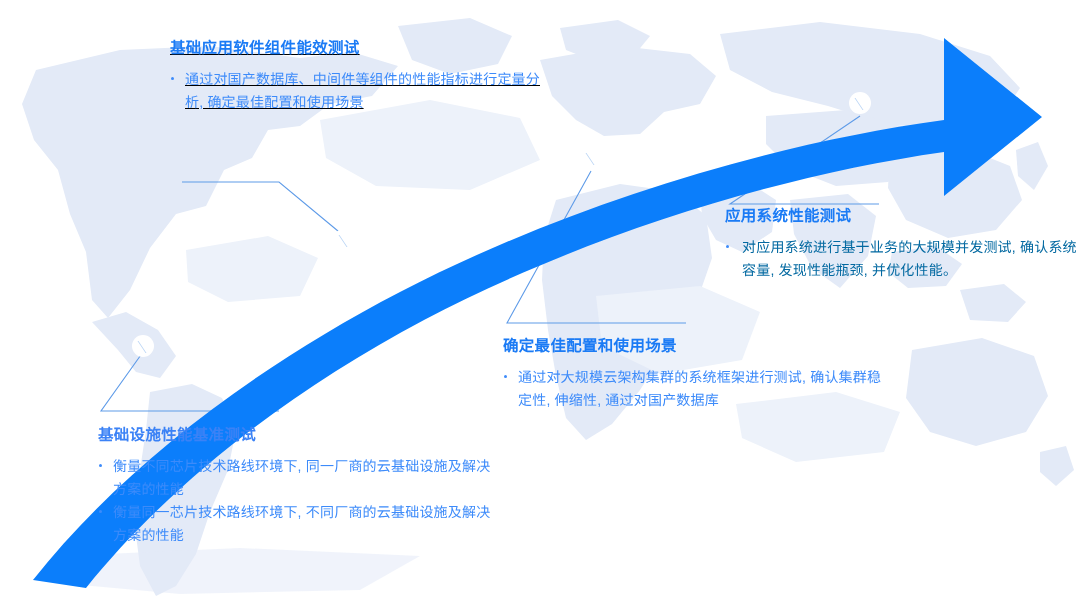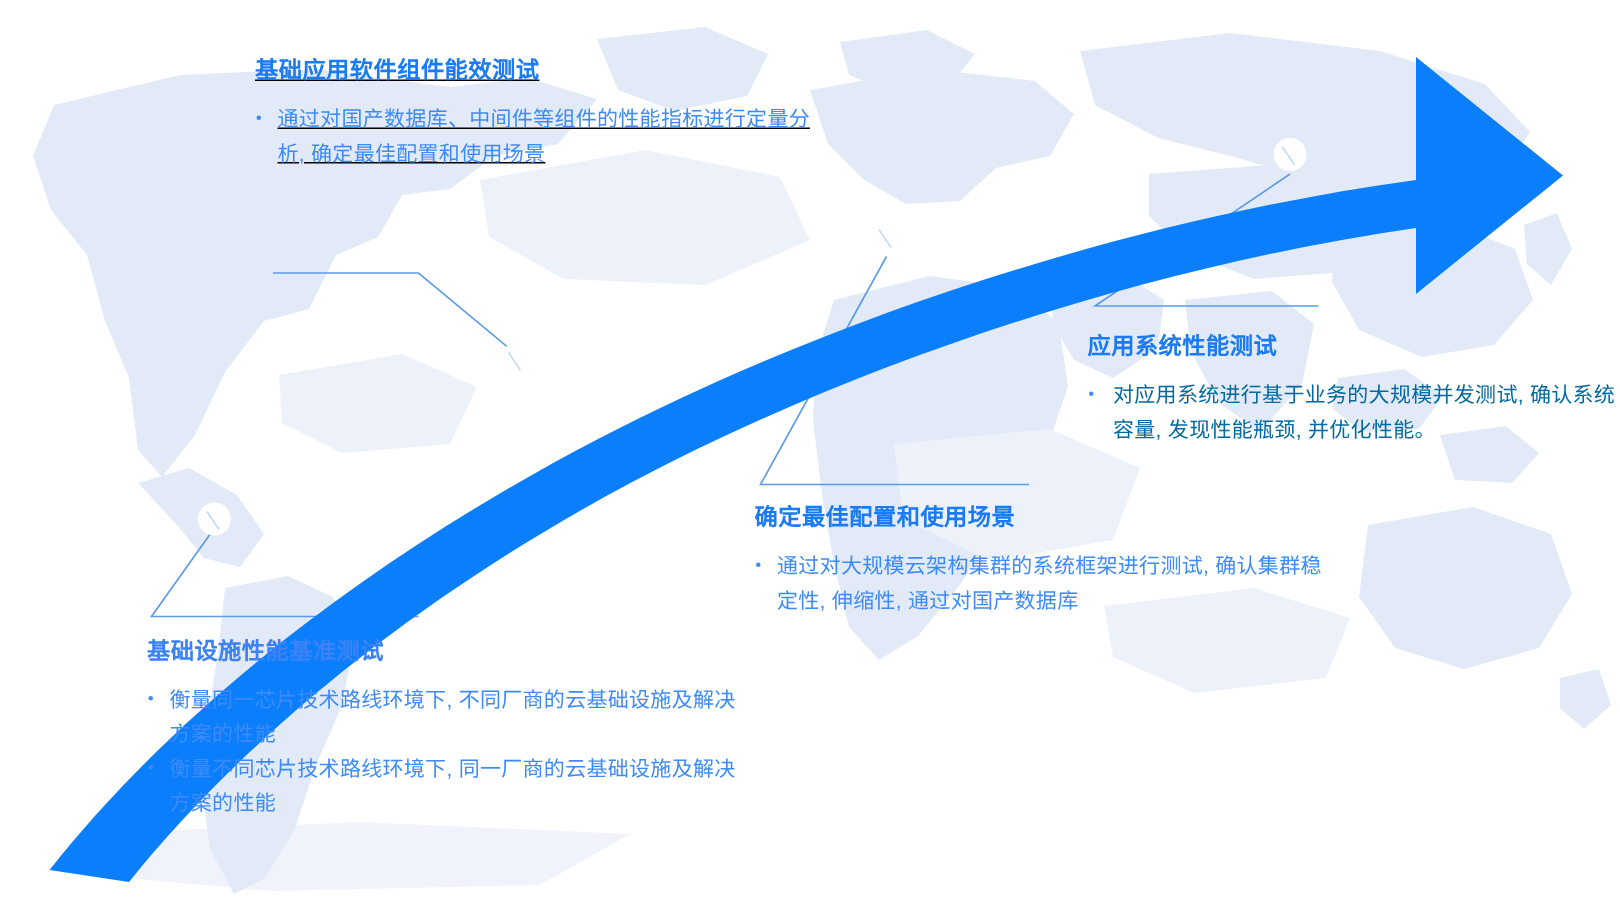--- a/index.html
+++ b/index.html
@@ -43,21 +43,21 @@
   ul.bullets li .dot{
     position:absolute;left:1px;top:.62em;
     width:3.2px;height:3.2px;border-radius:50%;
     background:#3D8BFA;
   }
 
   
   #block-component{left:170px;top:38px;width:376px;text-decoration:underline;}
   #block-infra{left:98px;top:425px;width:400px;}
   #block-cluster{left:503px;top:336px;width:380px;}
-  #block-appsys{left:725px;top:222px;width:352px;}
+  #block-appsys{left:725px;top:206px;width:352px;}
   #block-appsys ul.bullets li{padding-left:17px;}
 </style>
 </head>
 <body style="background: rgb(255, 255, 255);">
 
 <div id="stage">
 
   <svg id="map-layer" viewBox="0 0 1080 608" aria-hidden="true">
     <g fill="#E3EAF7">
 
@@ -161,25 +161,25 @@
         <span>通过对国产数据库、中间件等组件的性能指标进行定量分析, 确定最佳配置和使用场景</span>
       </li>
     </ul>
   </div>
 
   <div class="block" id="block-infra">
     <h3 style="color: #3b82f6;">基础设施性能基准测试</h3>
     <ul class="bullets">
       <li style="color: rgb(61, 139, 250);">
         <span class="dot" style="background: rgb(61, 139, 250);"></span>
+        <span>衡量不同芯片技术路线环境下, 同一厂商的云基础设施及解决方案的性能</span>
+      </li>
+      <li style="color: rgb(61, 139, 250);">
+        <span class="dot" style="background: rgb(61, 139, 250);"></span>
         <span>衡量同一芯片技术路线环境下, 不同厂商的云基础设施及解决方案的性能</span>
-      </li>
-      <li style="color: rgb(61, 139, 250);">
-        <span class="dot" style="background: rgb(61, 139, 250);"></span>
-        <span>衡量不同芯片技术路线环境下, 同一厂商的云基础设施及解决方案的性能</span>
       </li>
     </ul>
   </div>
 
   <div class="block" id="block-cluster">
     <h3 style="color: rgb(27, 123, 245);">确定最佳配置和使用场景</h3>
     <ul class="bullets">
       <li style="color: rgb(61, 139, 250);">
         <span class="dot" style="background: rgb(61, 139, 250);"></span>
         <span>通过对大规模云架构集群的系统框架进行测试, 确认集群稳定性, 伸缩性, 通过对国产数据库</span>

